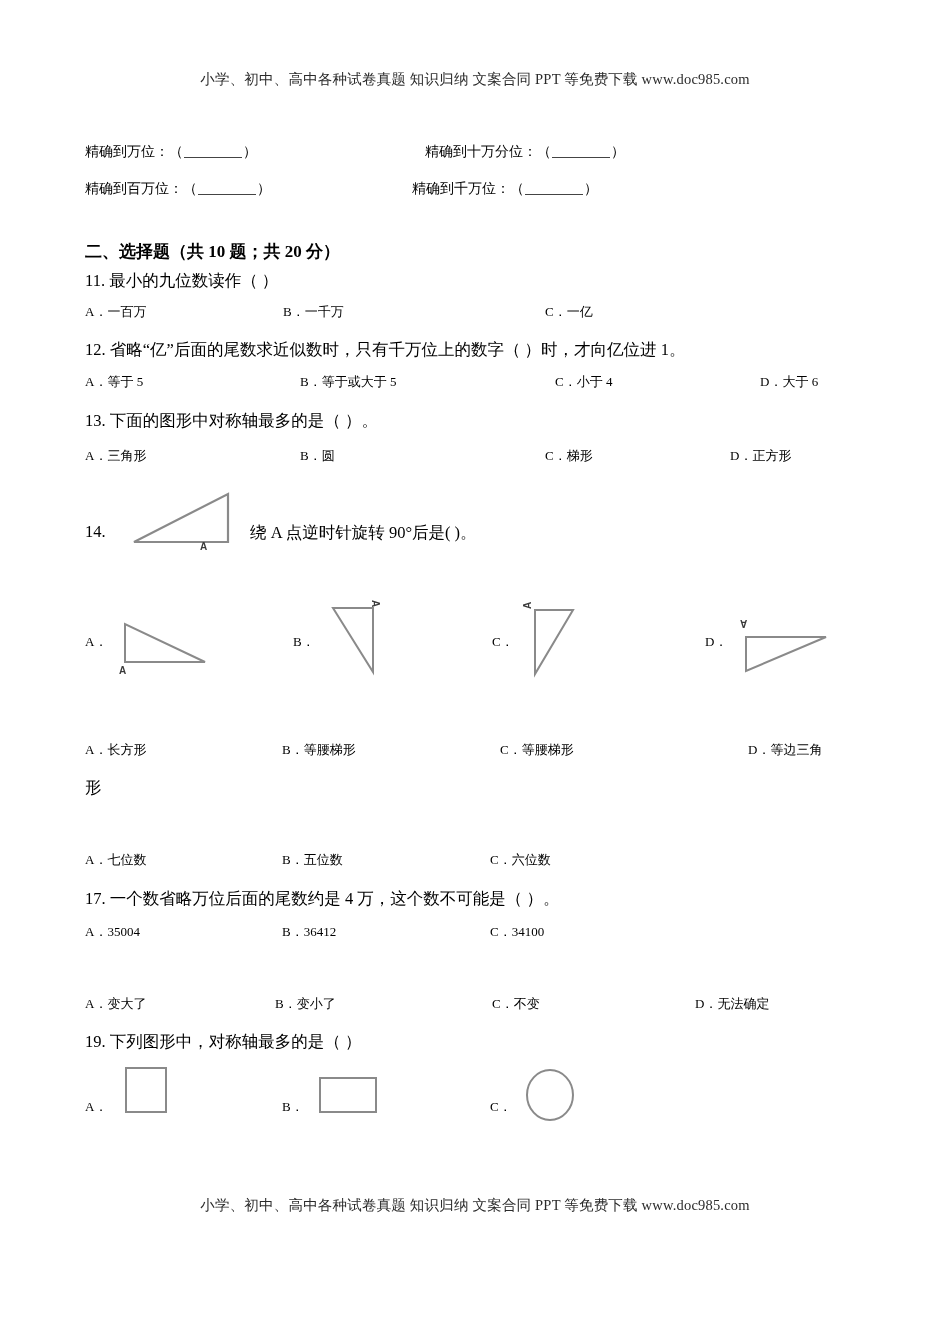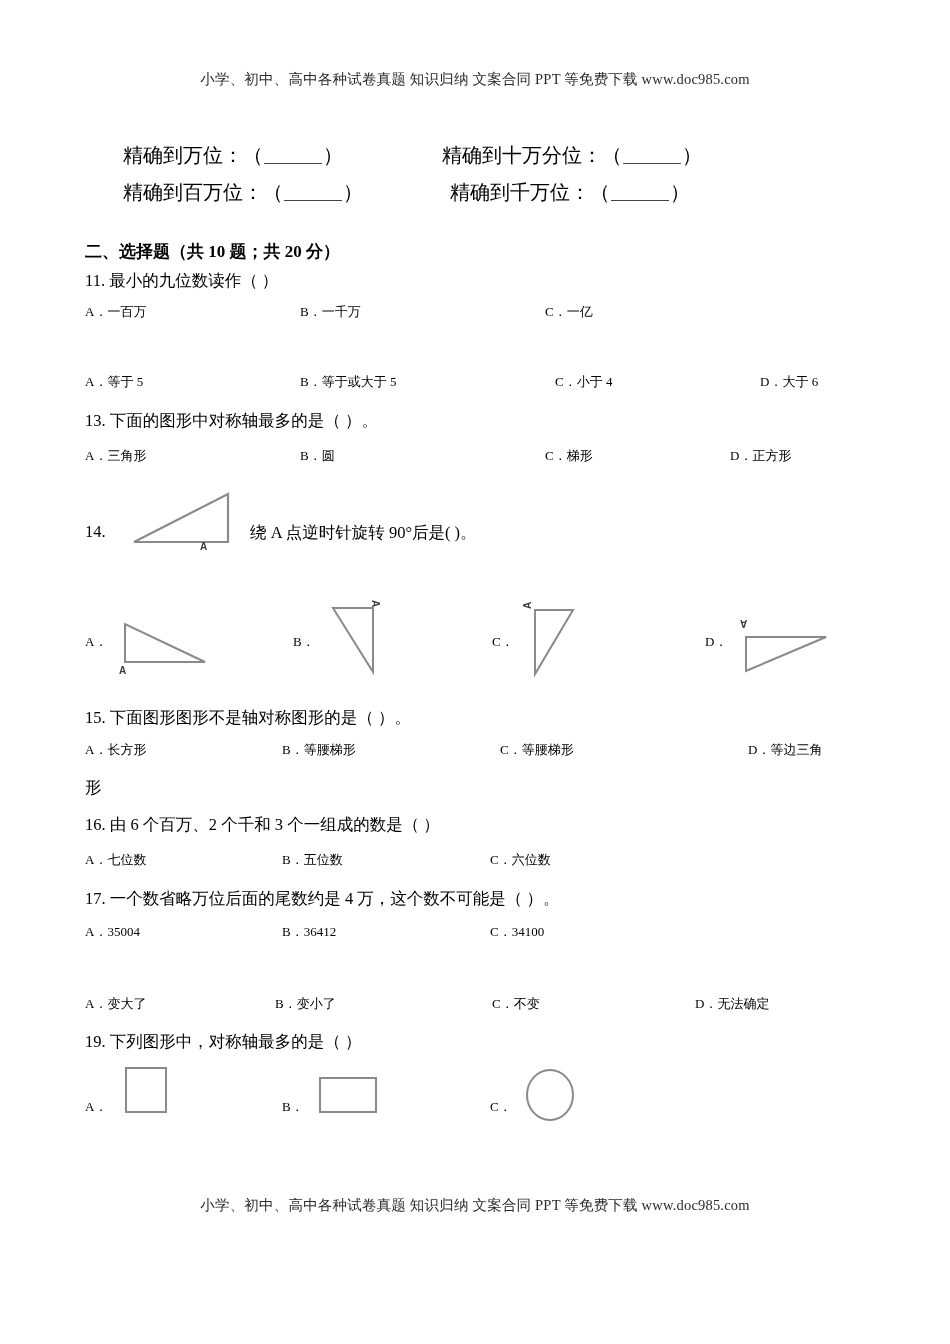--- a/index.html
+++ b/index.html
@@ -33,23 +33,22 @@
     letter-spacing: 0.2px;
     white-space: nowrap;
   }
   .watermark-top { top: 70px; }
   .watermark-bottom { top: 1196px; }
 
   
   .row {
     position: absolute;
     white-space: nowrap;
-    font-size: 20px;
+    font-size: 14px;
     line-height: 1;
-    margin-left: 38px;
   }
 
   .blank-line {
     display: inline-block;
     border-bottom: 1px solid #444;
     width: 58px;
     height: 0.85em;
     vertical-align: -2px;
     margin: 0 1px;
   }
@@ -97,48 +96,52 @@
 <body>
 
 <div class="page">
 
   <div class="watermark watermark-top">小学、初中、高中各种试卷真题 知识归纳 文案合同 PPT 等免费下载  www.doc985.com</div>
 
   <div class="row" style="left:85px; top:145px;">
     <span>精确到万位：（</span><span class="blank-line"></span><span>）</span>
   </div>
 
-  <div class="row" style="left:404px; top:145px;">
+  <div class="row" style="left:425px; top:145px;">
     <span>精确到十万分位：（</span><span class="blank-line"></span><span>）</span>
   </div>
 
   <div class="row" style="left:85px; top:182px;">
     <span>精确到百万位：（</span><span class="blank-line"></span><span>）</span>
   </div>
 
   <div class="row" style="left:412px; top:182px;">
     <span>精确到千万位：（</span><span class="blank-line"></span><span>）</span>
   </div>
 
   <div class="section-title" style="left:85px; top:240px;">二、选择题（共 10 题；共 20 分）</div>
 
   <div class="qtext" style="left:85px; top:270px;">
     <span>11.</span>
     <span>最小的九位数读作（            ）</span>
   </div>
   <div class="opt" style="left:85px; top:303px;">
     <span>A．</span><span>一百万</span>
   </div>
-  <div class="opt" style="left:300px; top:303px;">
+  <div class="opt" style="left:283px; top:303px;">
     <span>B．</span><span>一千万</span>
   </div>
   <div class="opt" style="left:545px; top:303px;">
     <span>C．</span><span>一亿</span>
   </div>
 
+  <div class="qtext" style="left:85px; top:339px;">
+    <span>12.</span>
+    <span>省略“亿”后面的尾数求近似数时，只有千万位上的数字（    ）时，才向亿位进 1。</span>
+  </div>
   <div class="opt" style="left:85px; top:373px;">
     <span>A．</span><span>等于 5</span>
   </div>
   <div class="opt" style="left:300px; top:373px;">
     <span>B．</span><span>等于或大于 5</span>
   </div>
   <div class="opt" style="left:555px; top:373px;">
     <span>C．</span><span>小于 4</span>
   </div>
   <div class="opt" style="left:760px; top:373px;">
@@ -208,42 +211,34 @@
   <div class="opt" style="left:705px; top:633px;">
     <span>D．</span>
   </div>
   <div class="fig" style="left:738px; top:625px;">
     <svg width="96" height="54" viewBox="0 0 96 54">
       <polygon points="8,12 88,12 8,46" fill="none" stroke="#8a8a8a" stroke-width="2"></polygon>
     </svg>
   </div>
   <div class="mark-label" style="left:740px; top:618px; transform:rotate(180deg);">A</div>
 
-  <div class="qtext" style="left:85px; top:707px;">
-    <span>15.</span>
-    <span>下面图形图形不是轴对称图形的是（     ）。</span>
-  </div>
   <div class="opt" style="left:85px; top:741px;">
     <span>A．</span><span>长方形</span>
   </div>
   <div class="opt" style="left:282px; top:741px;">
     <span>B．</span><span>等腰梯形</span>
   </div>
   <div class="opt" style="left:500px; top:741px;">
     <span>C．</span><span>等腰梯形</span>
   </div>
   <div class="opt" style="left:748px; top:741px;">
     <span>D．</span><span>等边三角</span>
   </div>
   <div class="cont" style="left:85px; top:777px;">形</div>
 
-  <div class="qtext" style="left:85px; top:814px;">
-    <span>16.</span>
-    <span>由 6 个百万、2 个千和 3 个一组成的数是（    ）</span>
-  </div>
   <div class="opt" style="left:85px; top:851px;">
     <span>A．</span><span>七位数</span>
   </div>
   <div class="opt" style="left:282px; top:851px;">
     <span>B．</span><span>五位数</span>
   </div>
   <div class="opt" style="left:490px; top:851px;">
     <span>C．</span><span>六位数</span>
   </div>
 

